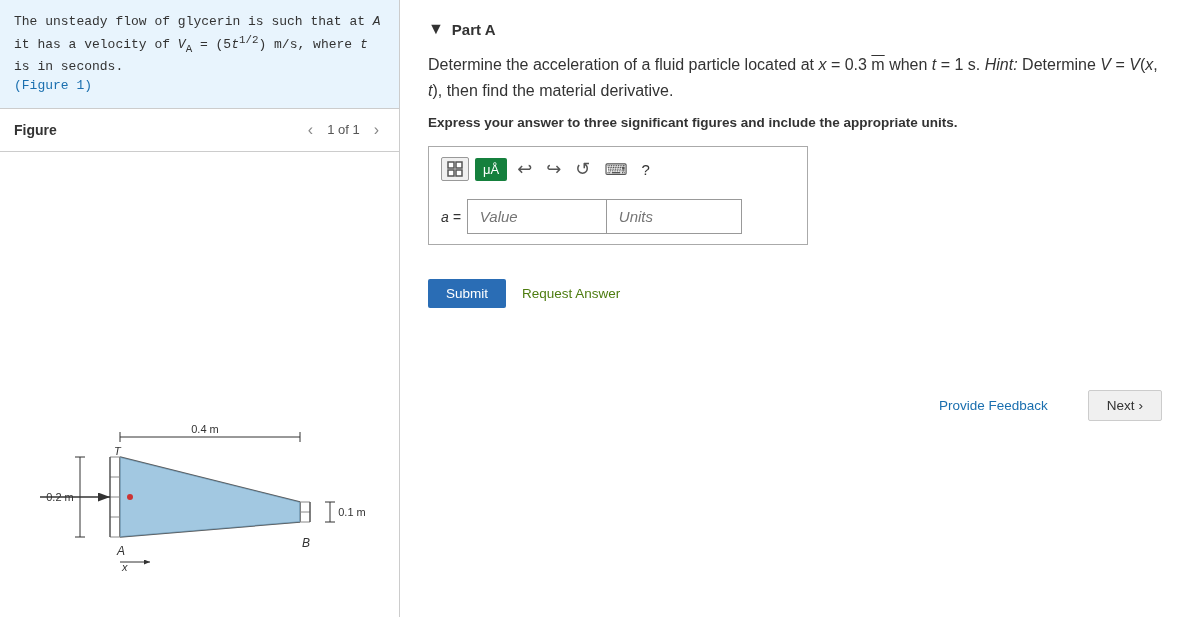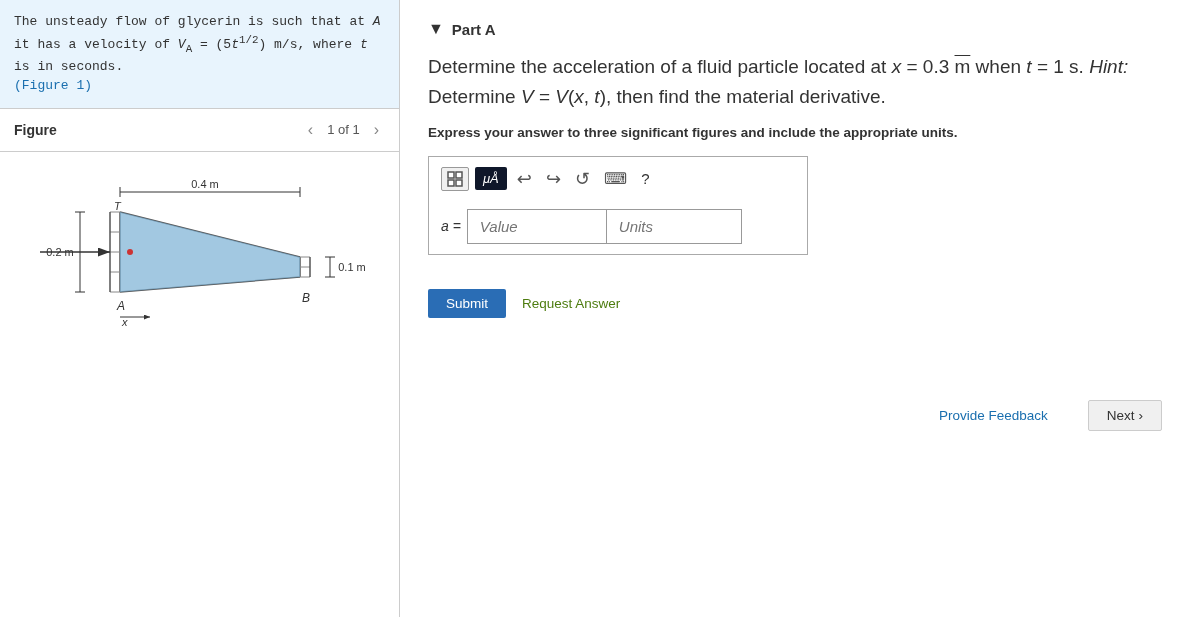--- a/index.html
+++ b/index.html
@@ -71,21 +71,21 @@
       font-size: 16px;
       padding: 2px 6px;
       user-select: none;
     }
 
     .figure-canvas {
       flex: 1;
       position: relative;
       padding: 10px;
       display: flex;
-      align-items: flex-start;
+      align-items: flex-end;
       justify-content: center;
     }
 
     
     .figure-svg {
       width: 360px;
       height: 200px;
     }
 
     
@@ -103,21 +103,21 @@
       font-size: 15px;
       font-weight: bold;
     }
 
     .part-arrow {
       font-size: 16px;
       color: #333;
     }
 
     .problem-description {
-      font-size: 19px;
+      font-size: 16px;
       line-height: 1.6;
       margin-bottom: 12px;
       color: #333;
     }
 
     .bold-instruction {
       font-weight: bold;
       font-size: 13.5px;
       margin-bottom: 16px;
     }
@@ -147,28 +147,27 @@
       height: 24px;
       border: 1px solid #999;
       background: #f0f0f0;
       cursor: pointer;
       font-size: 11px;
       color: #333;
       border-radius: 2px;
     }
 
     .toolbar-text-btn {
-      background: #0f172a;
+      background: #15803d;
       color: white;
       border: none;
       padding: 4px 8px;
       cursor: pointer;
       font-size: 13px;
       border-radius: 2px;
-      font-style: italic;
     }
 
     .toolbar-sym {
       cursor: pointer;
       font-size: 18px;
       color: #555;
       padding: 0 4px;
     }
 
     .input-row {

